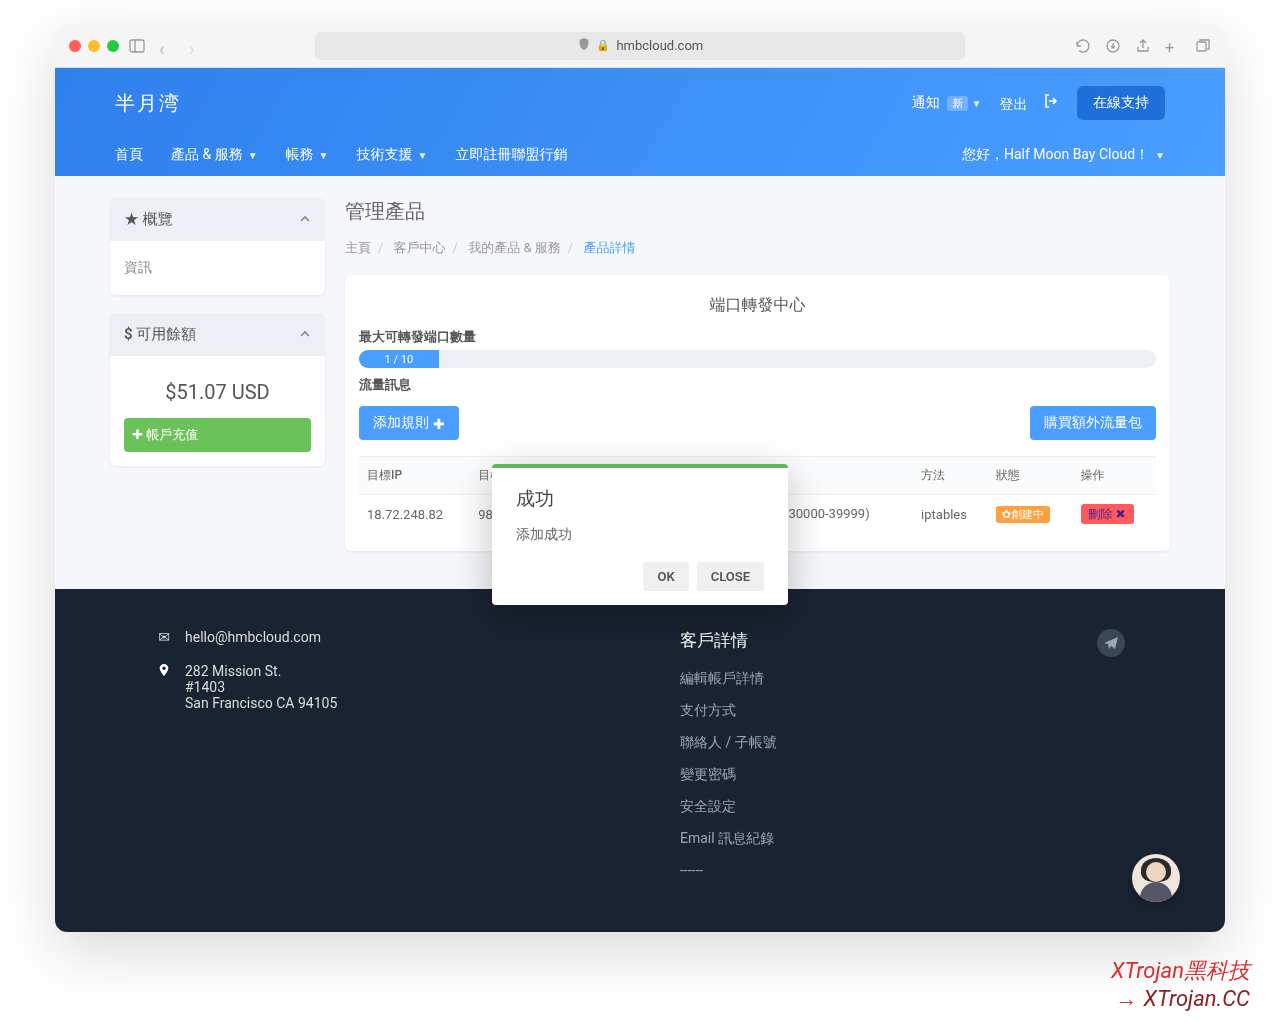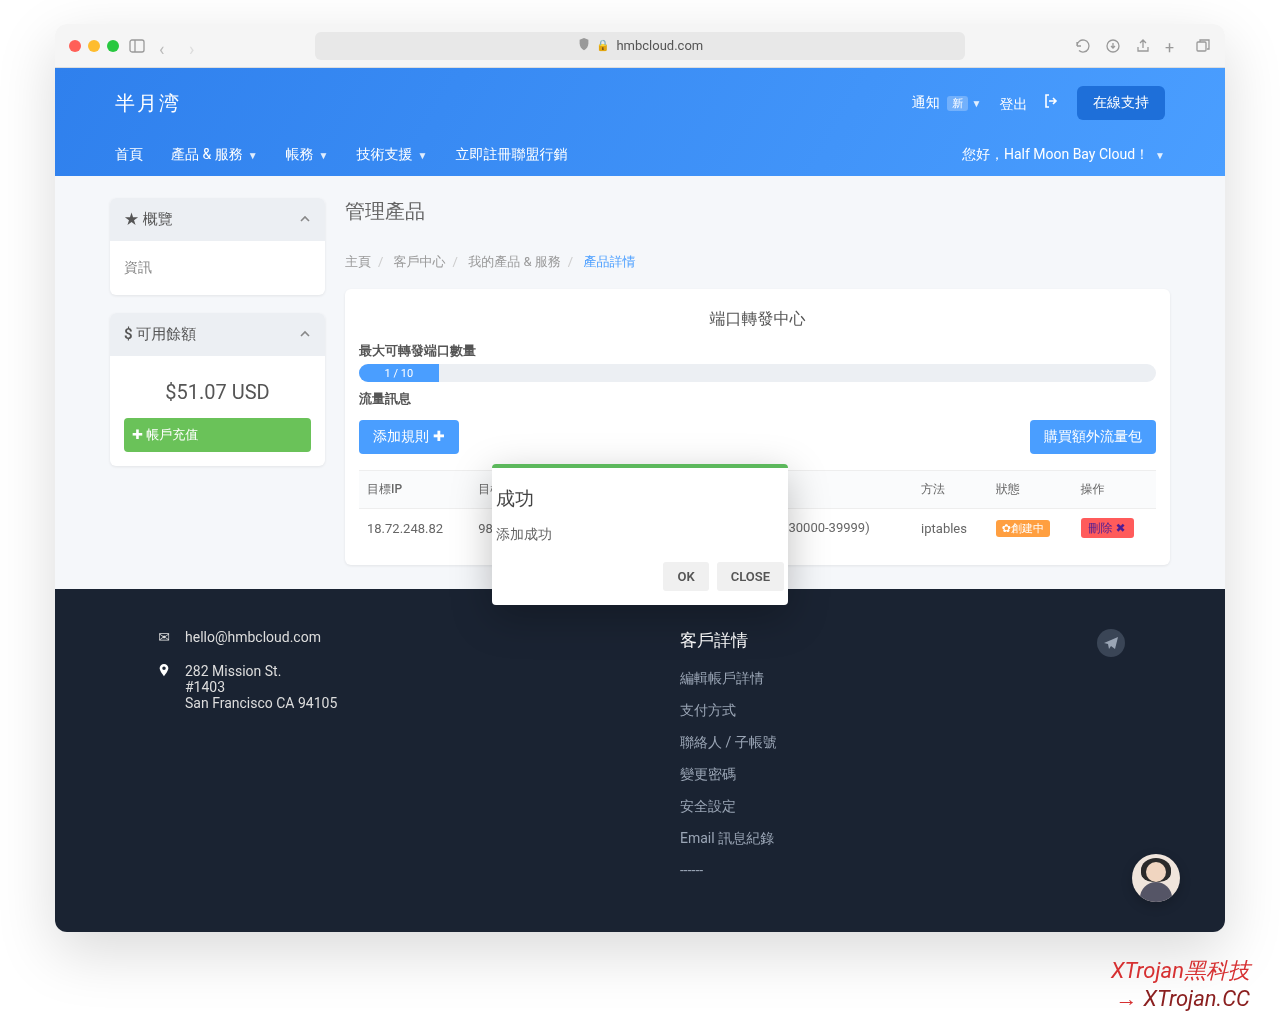--- a/index.html
+++ b/index.html
@@ -36,33 +36,33 @@
 .content { flex: 1; background: #f5f7fa; display: flex; padding: 22px 55px; gap: 20px; overflow: hidden; }
 .sidebar { width: 215px; flex-shrink: 0; }
 .card { background: #fff; border-radius: 6px; box-shadow: 0 1px 3px rgba(0,0,0,0.08); margin-bottom: 18px; }
 .card-header { background: #eceff3; padding: 12px 14px; font-size: 15px; color: #555; font-weight: 500; display: flex; justify-content: space-between; align-items: center; border-radius: 6px 6px 0 0; }
 .card-body { padding: 14px; }
 .sidebar-link { color: #888; font-size: 14px; padding: 4px 0; cursor: pointer; }
 .balance-amt { font-size: 20px; color: #555; text-align: center; padding: 10px 0 14px; }
 .recharge-btn { background: #6ac259; color: #fff; text-align: left; padding: 8px; border-radius: 4px; font-size: 13px; cursor: pointer; }
 
 .main { flex: 1; min-width: 0; }
-.page-title { font-size: 20px; color: #666; margin-bottom: 28px; }
+.page-title { font-size: 20px; color: #666; margin-bottom: 14px; }
 .crumbs { font-size: 13px; color: #999; margin-bottom: 18px; }
 .crumbs a { color: #999; text-decoration: none; }
 .crumbs .sep { margin: 0 7px; color: #ccc; }
 .crumbs .cur { color: #4a9eff; }
 
 .panel { background: #fff; border-radius: 6px; box-shadow: 0 1px 3px rgba(0,0,0,0.08); padding: 14px 14px 18px; }
 .panel-title { text-align: center; font-size: 16px; color: #555; padding: 6px 0 12px; }
 .info-label { font-size: 13px; color: #555; font-weight: 600; margin-bottom: 4px; }
 .progress { height: 18px; background: #eceff3; border-radius: 9px; margin-bottom: 8px; overflow: hidden; position: relative; }
 .progress-fill { height: 100%; background: #4a9eff; color: #fff; font-size: 11px; display: flex; align-items: center; justify-content: center; padding: 0 8px; white-space: nowrap; }
 .btn-row { display: flex; justify-content: space-between; margin: 12px 0 16px; }
-.btn-primary { background: #4a9eff; color: #fff; padding: 8px 14px; border-radius: 4px; font-size: 14px; cursor: pointer; display: flex; align-items: flex-start; gap: 4px; }
+.btn-primary { background: #4a9eff; color: #fff; padding: 8px 14px; border-radius: 4px; font-size: 14px; cursor: pointer; display: flex; align-items: flex-end; gap: 4px; }
 
 table { width: 100%; border-collapse: collapse; font-size: 13px; }
 th, td { text-align: left; padding: 10px 8px; border-top: 1px solid #eee; color: #666; }
 th { font-weight: 500; background: #fafbfc; font-size: 12px; }
 .tag-warn { background: #ff9f40; color: #fff; padding: 2px 6px; border-radius: 3px; font-size: 11px; }
 .tag-danger { background: #ff5b5b; color: #4c1d95; padding: 3px 8px; border-radius: 3px; font-size: 12px; cursor: pointer; }
 
 
 .footer { background: #1a2332; color: #fff; padding: 40px 100px; }
 .footer-row { display: flex; gap: 80px; }
@@ -70,21 +70,21 @@
 .footer-title { font-size: 17px; margin-bottom: 18px; }
 .footer-tag { font-size: 15px; }
 .footer-contact { font-size: 14px; color: #ddd; display: flex; gap: 12px; margin-bottom: 18px; }
 .footer-contact .ico { width: 18px; flex-shrink: 0; text-align: center; }
 .footer-links div { color: #9aa5b5; font-size: 14px; margin-bottom: 14px; cursor: pointer; }
 .tg-icon { width: 28px; height: 28px; background: #3a4556; border-radius: 50%; display: flex; align-items: center; justify-content: center; float: right; }
 
 
 .modal { position: absolute; top: 440px; left: 50%; transform: translateX(-50%); width: 296px; background: #fff; border-radius: 4px; box-shadow: 0 12px 40px rgba(0,0,0,0.25); }
 .modal-bar { height: 4px; background: #5cb85c; border-radius: 4px 4px 0 0; }
-.modal-body { padding: 18px 4px 14px; }
+.modal-body { padding: 18px 24px 14px; }
 .modal-title { font-size: 19px; color: #444; margin-bottom: 14px; }
 .modal-msg { font-size: 14px; color: #666; margin-bottom: 18px; }
 .modal-actions { display: flex; justify-content: flex-end; gap: 8px; }
 .modal-btn { background: #f0f0f0; border: none; padding: 7px 14px; border-radius: 3px; font-size: 13px; font-weight: 600; color: #555; cursor: pointer; }
 
 
 .avatar-widget { position: absolute; bottom: 30px; right: 45px; width: 48px; height: 48px; border-radius: 50%; background: #f0e5dc; box-shadow: 0 4px 12px rgba(0,0,0,0.2); overflow: hidden; display: flex; align-items: flex-end; justify-content: center; }
 .avatar-widget .head { width: 20px; height: 20px; background: #f0d5c0; border-radius: 50%; position: absolute; top: 8px; }
 .avatar-widget .body { width: 32px; height: 20px; background: #556; border-radius: 16px 16px 0 0; }
 .avatar-widget .hair { width: 30px; height: 24px; background: #2a2a2a; border-radius: 50% 50% 40% 40%; position: absolute; top: 4px; }

